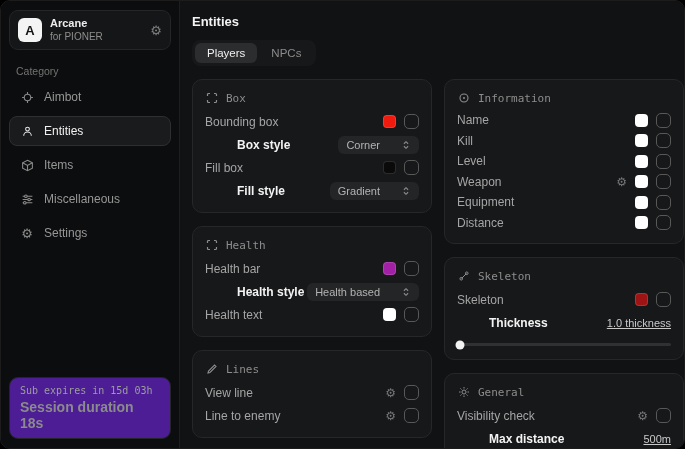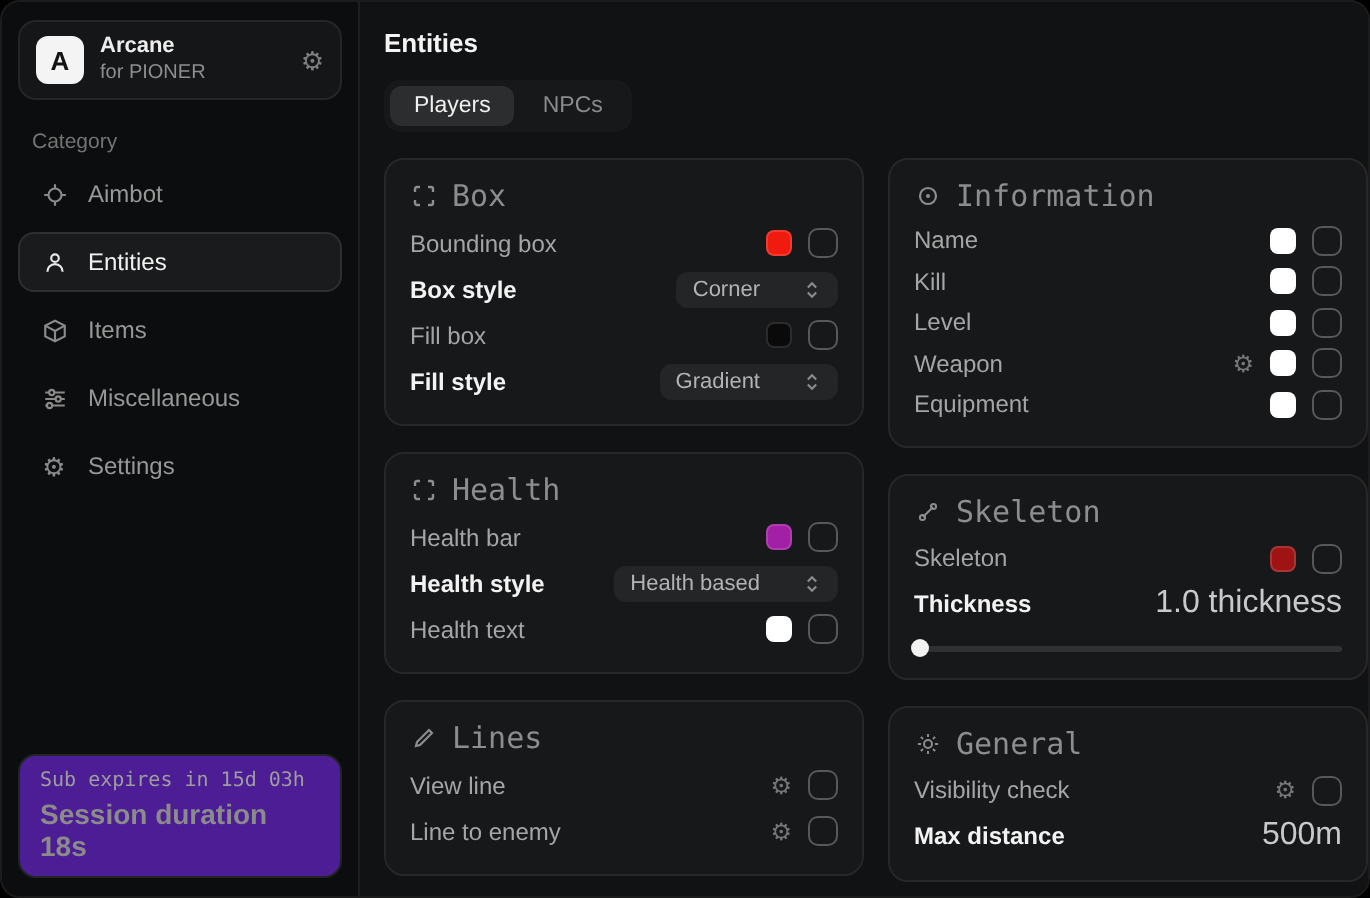--- a/index.html
+++ b/index.html
@@ -46,37 +46,37 @@
   .tabs { display:inline-flex; gap:2px; margin-top:11px; background:#17181a; border-radius:8px; padding:3px; align-self:flex-start; }
   .tab { font-size:11.5px; padding:4px 12px; border-radius:6px; color:#8b8b8b; cursor:pointer; }
   .tab.active { background:#2c2d2e; color:#f0f0f0; }
   .columns { display:flex; gap:12px; margin-top:13px; }
   .col { width:240px; display:flex; flex-direction:column; gap:13px; }
   .card {
     background:#17181a; border:1px solid #262728; border-radius:10px; padding:8px 12px 10px 12px;
   }
   .card-header {
     display:flex; align-items:center; gap:8px; color:#8d8d8d; min-height:20px;
-    font-family:"DejaVu Sans Mono", monospace; font-size:15px; margin-bottom:2px;
+    font-family:"DejaVu Sans Mono", monospace; font-size:11px; margin-bottom:2px;
   }
   .card-header .hicon { width:13px; height:13px; display:grid; place-items:center; color:#8d8d8d; }
   .row { display:flex; align-items:center; justify-content:space-between; min-height:23px; }
   .row.compact { min-height:20.5px; }
   .row-label { font-size:12px; color:#a5a5a5; }
-  .row-label.bright { color:#f3f3f3; font-weight:bold; }
+  .row-label.bright { color:#f3f3f3; font-weight:bold;margin-left:32px; }
   .controls { display:flex; align-items:center; gap:8px; }
   .swatch { width:13px; height:13px; border-radius:4px; border:1px solid rgba(255,255,255,0.14); cursor:pointer; }
   .checkbox { width:15px; height:15px; border-radius:5px; border:1.5px solid #585858; background:transparent; cursor:pointer; }
   .dropdown {
     display:flex; align-items:center; gap:20px; background:#242527; border-radius:6px;
     padding:3px 8px; color:#b3b3b3; font-size:11px; cursor:pointer;
   }
   .dropdown .dicon { width:11px; height:11px; display:grid; place-items:center; color:#8c8c8c; }
   .mini-gear { color:#767676; font-size:12px; line-height:1; cursor:pointer; }
-  .value-text { font-size:16px; color:#c9c9c9; }
+  .value-text { font-size:11px; color:#c9c9c9;text-decoration:underline; }
   .slider { position:relative; height:3px; background:#303132; border-radius:2px; margin:9px 0 3px 0; cursor:pointer; }
   .slider-fill { position:absolute; left:0; top:0; height:100%; background:#ededed; border-radius:2px; }
   .slider-thumb {
     position:absolute; top:50%; transform:translate(-50%,-50%);
     width:9px; height:9px; background:#f2f2f2; border-radius:50%;
   }
   svg { display:block; }
 </style>
 </head>
 <body>
@@ -308,20 +308,27 @@
               <span class="checkbox"></span>
             </span>
           </div>
           <div class="row compact">
             <span class="row-label">Equipment</span>
             <span class="controls">
               <span class="swatch" style="background-color: rgb(255, 255, 255);"></span>
               <span class="checkbox"></span>
             </span>
           </div>
+          <div class="row compact">
+            <span class="row-label">Distance</span>
+            <span class="controls">
+              <span class="swatch" style="background-color: rgb(255, 255, 255);"></span>
+              <span class="checkbox"></span>
+            </span>
+          </div>
         </div>
 
         <div class="card">
           <div class="card-header">
             <span class="hicon">
               <svg width="12" height="12" viewBox="0 0 24 24" fill="none" stroke="currentColor" stroke-width="2">
                   <path d="M17 7L7 17"></path>
                   <circle cx="17.5" cy="6.5" r="2.6"></circle>
                   <circle cx="6.5" cy="17.5" r="2.6"></circle>
                 </svg>

